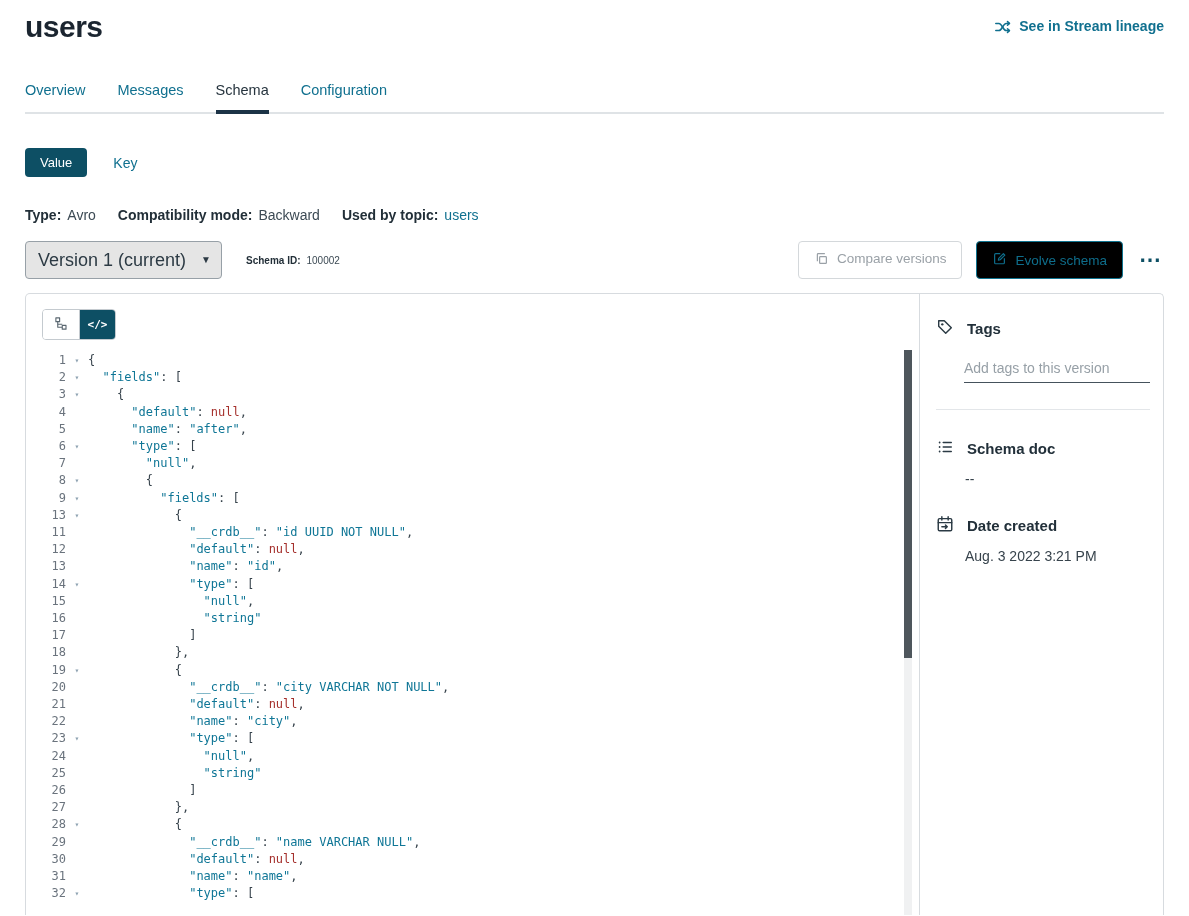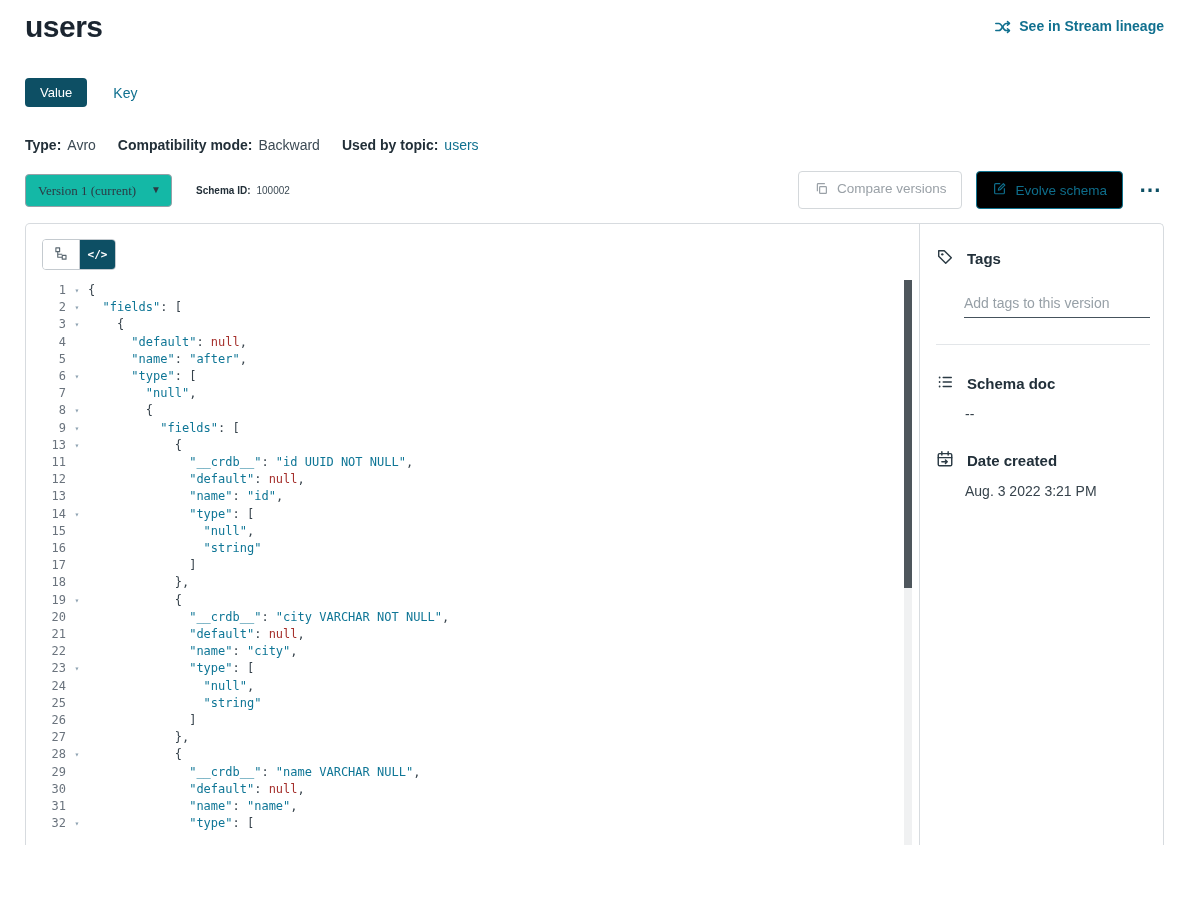--- a/index.html
+++ b/index.html
@@ -27,21 +27,21 @@
 
   
   .meta-row { display: flex; gap: 22px; margin: 30px 25px 0 25px; font-size: 14px; color: #3c4a54; }
   .meta-pair { display: flex; gap: 6px; }
   .meta-lbl { font-weight: 700; color: #222f38; }
   .meta-link { color: var(--link-teal, #10708f); cursor: pointer; }
 
   
   .toolbar-row { display: flex; align-items: center; margin: 18px 25px 0 25px; }
   .select-wrap { position: relative; }
-  .version-select { appearance: none; -webkit-appearance: none; font-family: Liberation Serif, serif; font-size: 13px; color: #2c3a44; border: 1px solid #97a0a7; border-radius: 4px; background: #14b8a6; padding: 8px 34px 8px 12px; cursor: pointer; }
+  .version-select { appearance: none; -webkit-appearance: none; font-family: Liberation Sans, sans-serif; font-size: 18px; color: #2c3a44; border: 1px solid #97a0a7; border-radius: 4px; background: #e5e5e5; padding: 8px 34px 8px 12px; cursor: pointer; }
   .select-chevron { position: absolute; right: 11px; top: 50%; transform: translateY(-58%); font-size: 10px; color: #2c3a44; pointer-events: none; }
   .schema-id { display: flex; gap: 6px; margin-left: 24px; font-size: 10px; color: #3c4a54; }
   .tb-right { margin-left: auto; display: flex; align-items: center; gap: 14px; }
   .btn-compare { display: flex; gap: 8px; background: #fff; border: 1px solid #d4d8db; border-radius: 4px; color: #9aa1a7; font-size: 13.5px; padding: 9px 15px; font-family: inherit; cursor: default; }
   .btn-evolve { display: flex; align-items: center; gap: 8px; background: #000000; border: 1px solid #0f7490; border-radius: 4px; color: #0e6e8c; font-size: 13.5px; font-weight: 500; padding: 9px 15px; font-family: inherit; cursor: pointer; }
   .btn-more { border: none; background: none; color: var(--primary-dark, #0d4f64); font-size: 22px; font-weight: 700; line-height: 10px; cursor: pointer; padding: 0 2px; letter-spacing: 1px; }
 
   
   .panel { display: flex; margin: 14px 25px 0 25px; height: 622px; border: 1px solid #d7dbdf; border-bottom: none; border-radius: 5px 5px 0 0; overflow: hidden; }
   .editor { position: relative; width: 894px; flex: none; border-right: 1px solid #d7dbdf; }
@@ -62,21 +62,21 @@
   .tk-s { color: var(--code-string, #0f7696); }
   .tk-u { color: var(--code-null, #a5302c); }
 
   .scroll-track { position: absolute; right: 7px; top: 56px; bottom: 0; width: 8px; background: #f0f1f2; }
   .scroll-thumb { position: absolute; right: 7px; top: 56px; width: 8px; height: 308px; background: #4e565c; cursor: grab; }
 
   
   .side { flex: 1; padding: 24px 16px 0 16px; }
   .side-head { display: flex; align-items: center; gap: 13px; color: #22303a; font-size: 15px; font-weight: 700; }
   .side-head svg { flex: none; color: #2b3a44; }
-  .tags-input { display: block; width: 186px; margin: 24px 0 0 28px; border: none; border-bottom: 1px solid #45525c; font-family: inherit; font-size: 14px; color: #2c3a44; padding: 2px 0 6px 0; outline: none; }
+  .tags-input { display: block; width: 186px; margin: 19px 0 0 28px; border: none; border-bottom: 1px solid #45525c; font-family: inherit; font-size: 14px; color: #2c3a44; padding: 2px 0 6px 0; outline: none; }
   .tags-input::placeholder { color: #97a0a7; }
   .side-divider { border: none; border-top: 1px solid #e3e6e9; margin: 26px 0 0 0; }
   .side-section { margin-top: 28px; }
   .side-value { margin: 12px 0 0 29px; font-size: 14px; color: #37434c; }
 </style>
 </head>
 <body>
 
 <div class="page">
 
@@ -88,20 +88,26 @@
           <path d="M2 6h3.5c3.5 0 4.5 8 8 8H17"></path>
           <path d="M2 14h3.5c3.5 0 4.5-8 8-8H17"></path>
           <path d="M15 4l2.2 2-2.2 2"></path>
           <path d="M15 12l2.2 2-2.2 2"></path>
         </svg>
       </span>
       <span>See in Stream lineage</span>
     </a>
   </div>
 
+  <div class="tabs">
+    <div class="tab">Overview</div>
+    <div class="tab">Messages</div>
+    <div class="tab active">Schema</div>
+    <div class="tab">Configuration</div>
+  </div>
 
   <div class="toggle-row">
     <button class="btn-value">Value</button>
     <span class="key-link">Key</span>
   </div>
 
   <div class="meta-row">
     <span class="meta-pair">
       <span class="meta-lbl">Type:</span>
       <span>Avro</span>

